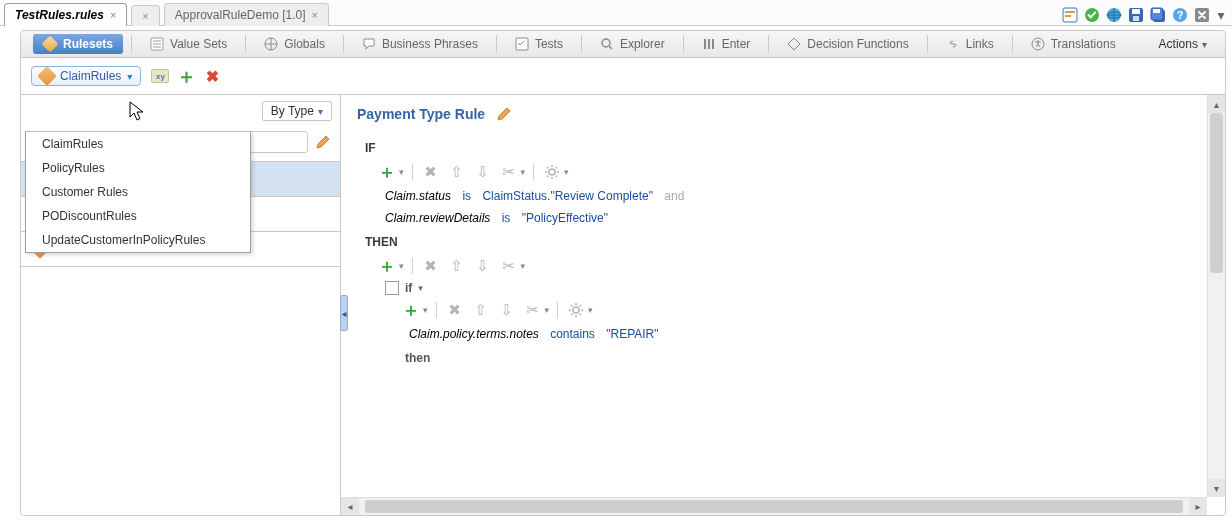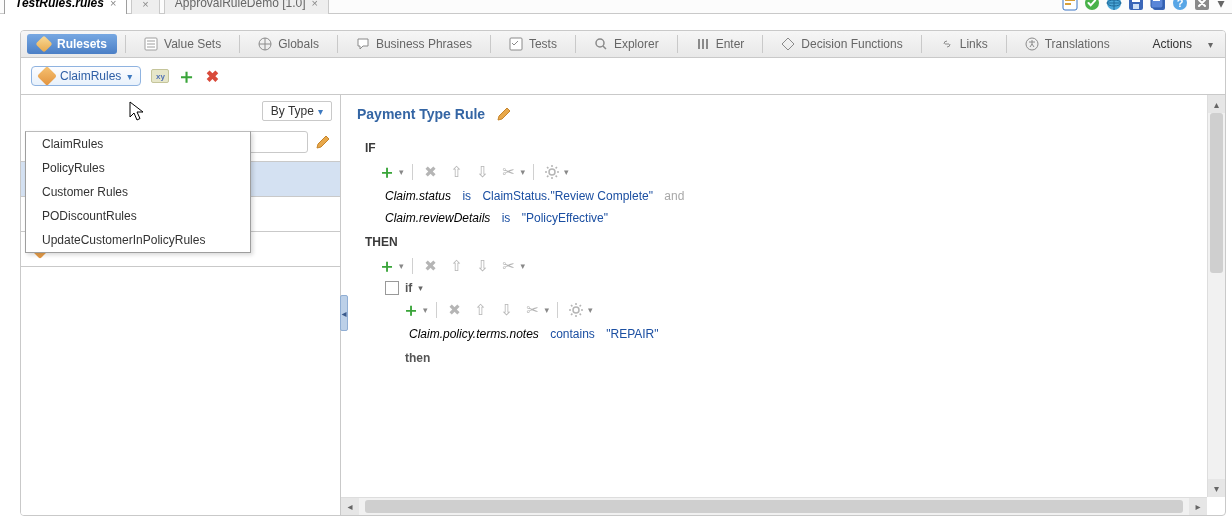--- a/index.html
+++ b/index.html
@@ -28,21 +28,21 @@
     width:1232px;height:522px;
     font-family:Tahoma,Arial,Helvetica,sans-serif;
     font-size:12px;color:var(--text);
     background:#fff;
     overflow:hidden;
     position:relative;
   }
 
   
   .topbar{
-    height:14px;
+    height:26px;
     display:flex;
     align-items:flex-end;
     padding-left:4px;
     border-bottom:1px solid var(--border);
     background:#fcfcfc;
   }
   .file-tab{
     display:flex;align-items:center;gap:6px;
     padding:4px 10px;
     border:1px solid var(--border);
@@ -82,38 +82,38 @@
     background:#fff;
     display:flex;flex-direction:column;
     overflow:hidden;
   }
 
   
   .section-tabs{
     display:flex;align-items:center;
     background:linear-gradient(#f6f6f6,#e8e8e8);
     border-bottom:1px solid var(--border);
-    padding:3px 6px;
+    padding:3px 12px;
     gap:4px;
   }
   .stab{
     display:flex;align-items:center;gap:6px;
     padding:3px 10px;
     border-radius:3px;
     color:var(--text-muted);
     cursor:pointer;
   }
   .stab.active{
     background:linear-gradient(#77a8e2,#4b7fc6);
     color:#fff;font-weight:bold;
   }
   .stab .icon{width:14px;height:14px;display:inline-flex;align-items:center;justify-content:center;}
   .tab-sep{width:1px;height:18px;background:var(--border);margin:0 4px;}
   .section-spacer{flex:1;}
-  .actions-link{display:flex;align-items:center;gap:16px;color:#333;cursor:pointer;padding:0 6px;}
+  .actions-link{display:flex;align-items:center;gap:4px;color:#333;cursor:pointer;padding:0 6px;}
 
   
   .ruleset-row{
     display:flex;align-items:center;gap:10px;
     padding:8px 10px;
     border-bottom:0;
     position:relative;
   }
   .rs-btn{
     display:flex;align-items:center;gap:6px;

